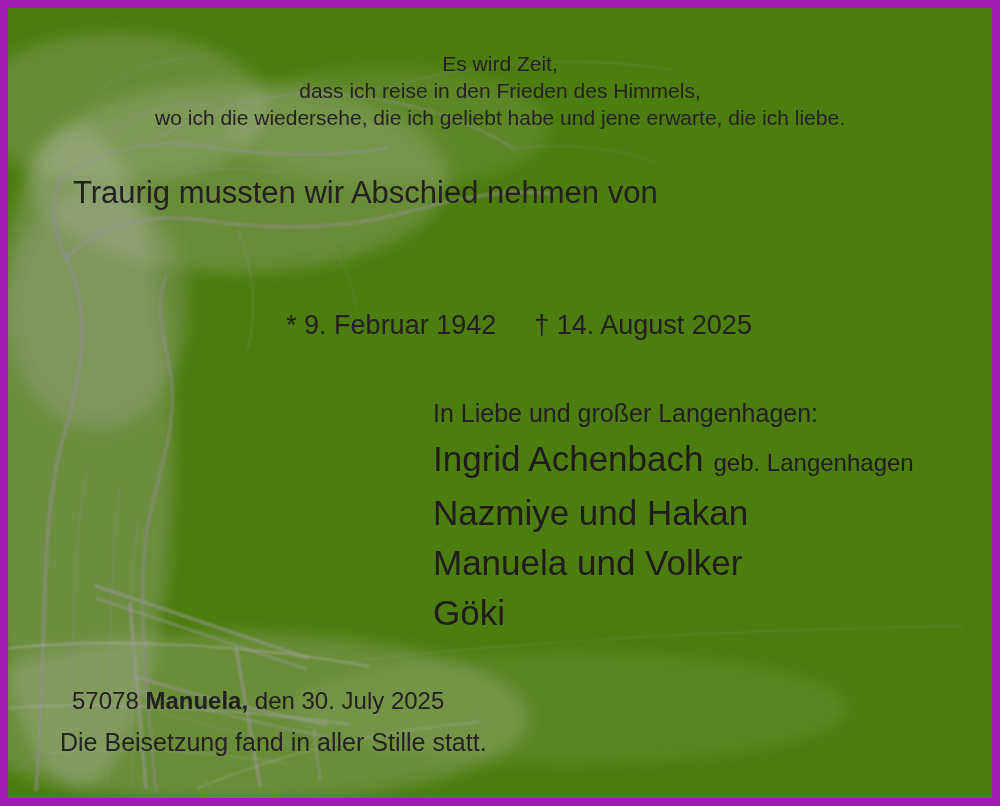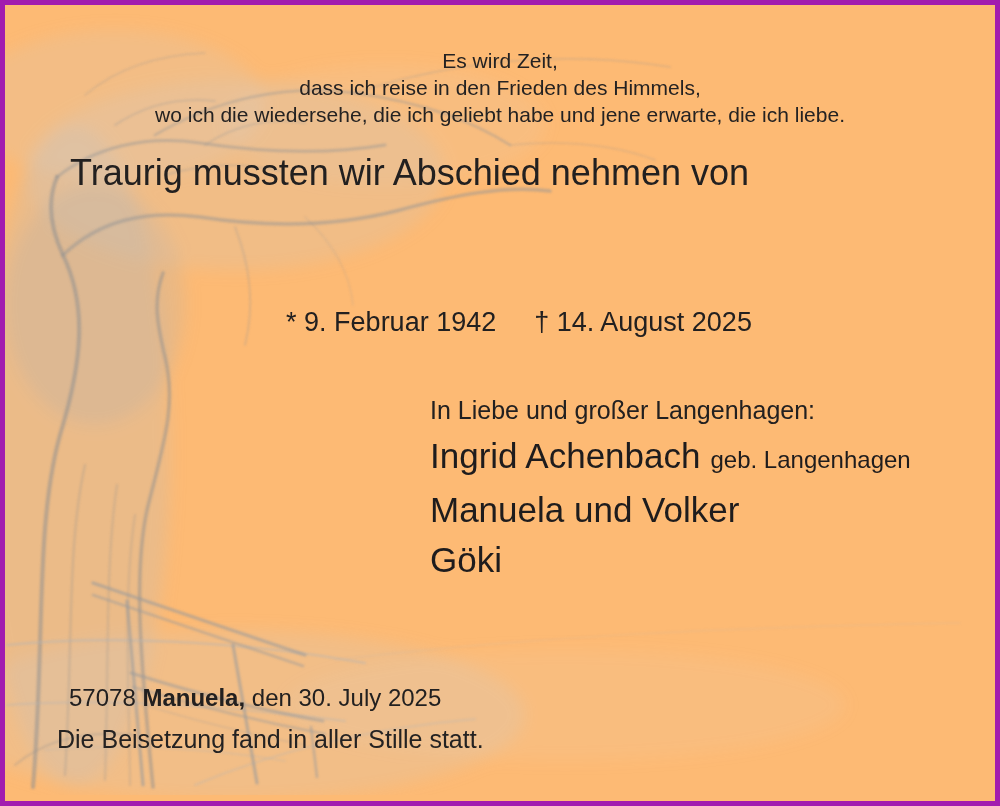--- a/index.html
+++ b/index.html
@@ -3,22 +3,22 @@
 <meta charset="utf-8">
 <style>
   html, body { margin: 0; padding: 0; background: #fff; }
   body { width: 1000px; height: 806px; font-family: "Liberation Sans", sans-serif; }
 
   .frame {
     box-sizing: border-box;
     position: relative;
     width: 1000px;
     height: 806px;
-    border: 5px solid #a21caf;
-    background: #fdba74;
+    border: 8px solid #a21caf;
+    background: #4d7c0f;
     overflow: hidden;
     color: #1d1b1c;
   }
 
   .art {
     position: absolute;
     left: 0; top: 0;
     width: 984px; height: 790px;
     pointer-events: none;
   }
@@ -27,22 +27,22 @@
 
   .epigraph {
     left: 0; right: 0; top: 42px;
     text-align: center;
     font-size: 21px;
     line-height: 27px;
     color: #242222;
   }
 
   .intro {
-    left: 65px; top: 152px;
-    font-size: 36px;
+    left: 65px; top: 169px;
+    font-size: 31px;
     line-height: 32px;
     color: #222020;
     text-align: right;
   }
 
   .deceased-name {
     left: 0; right: 0; top: 219px;
     text-align: center;
     font-size: 66px;
     line-height: 1;
@@ -177,20 +177,23 @@
     <span>† 14. August 2025</span>
   </div>
 
   <div class="abs family-heading">In Liebe und großer Langenhagen:</div>
 
   <div class="abs family-list">
     <div class="family-row">
       <span>Ingrid Achenbach</span><span class="family-suffix">geb. Langenhagen</span>
     </div>
     <div class="family-row">
+      <span>Nazmiye und Hakan</span><span></span>
+    </div>
+    <div class="family-row">
       <span>Manuela und Volker</span><span></span>
     </div>
     <div class="family-row">
       <span>Göki</span><span></span>
     </div>
   </div>
 
   <div class="abs footer-line">
     <span>57078</span>
     <span class="city">Manuela,</span>

